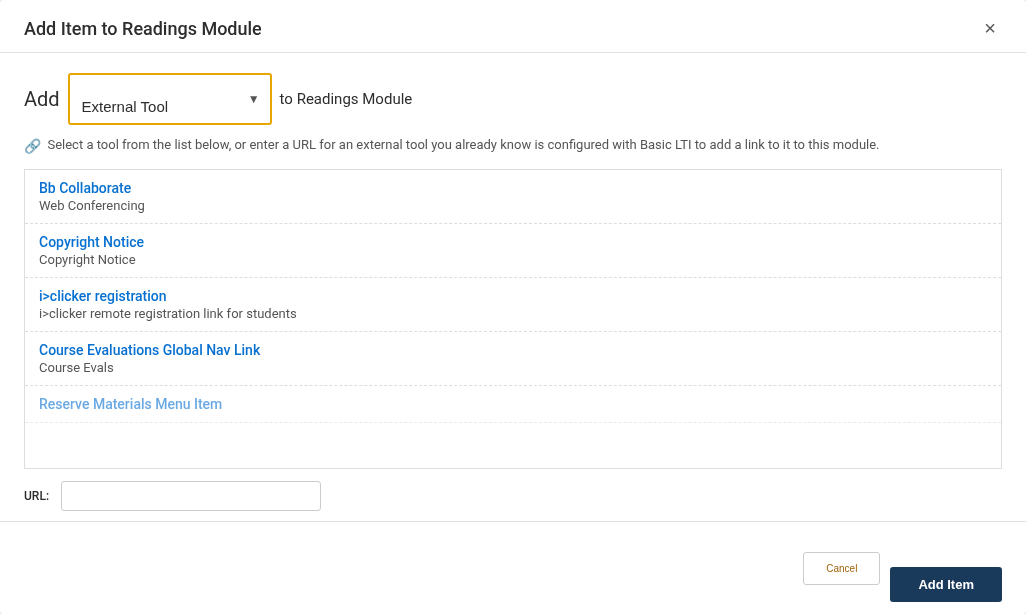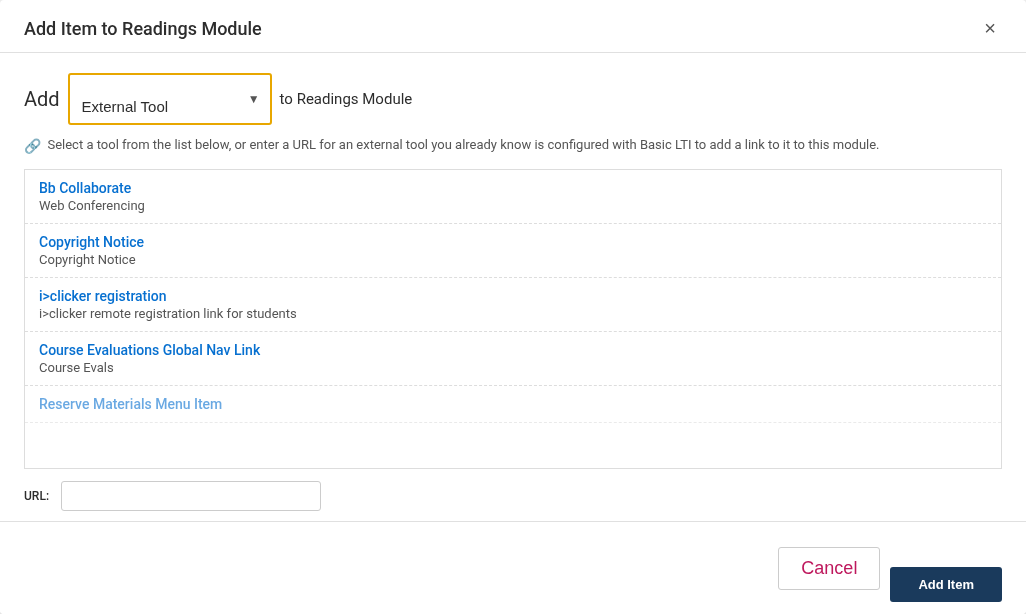--- a/index.html
+++ b/index.html
@@ -185,23 +185,23 @@
       justify-content: flex-end;
       gap: 10px;
       flex-shrink: 0;
       background: #fff;
     }
     .btn-cancel {
       background: #fff;
       border: 1px solid #ccc;
       border-radius: 3px;
       padding: 10px 22px;
-      font-size: 18px;
-      cursor: pointer;
-      color: #be185d;
+      font-size: 10px;
+      cursor: pointer;
+      color: #a16207;
     }
     .btn-add {
       background: #1a3a5c;
       border: none;
       border-radius: 3px;
       padding: 10px 28px;
       font-size: 13px;
       font-weight: 700;
       cursor: pointer;
       color: #fff;

